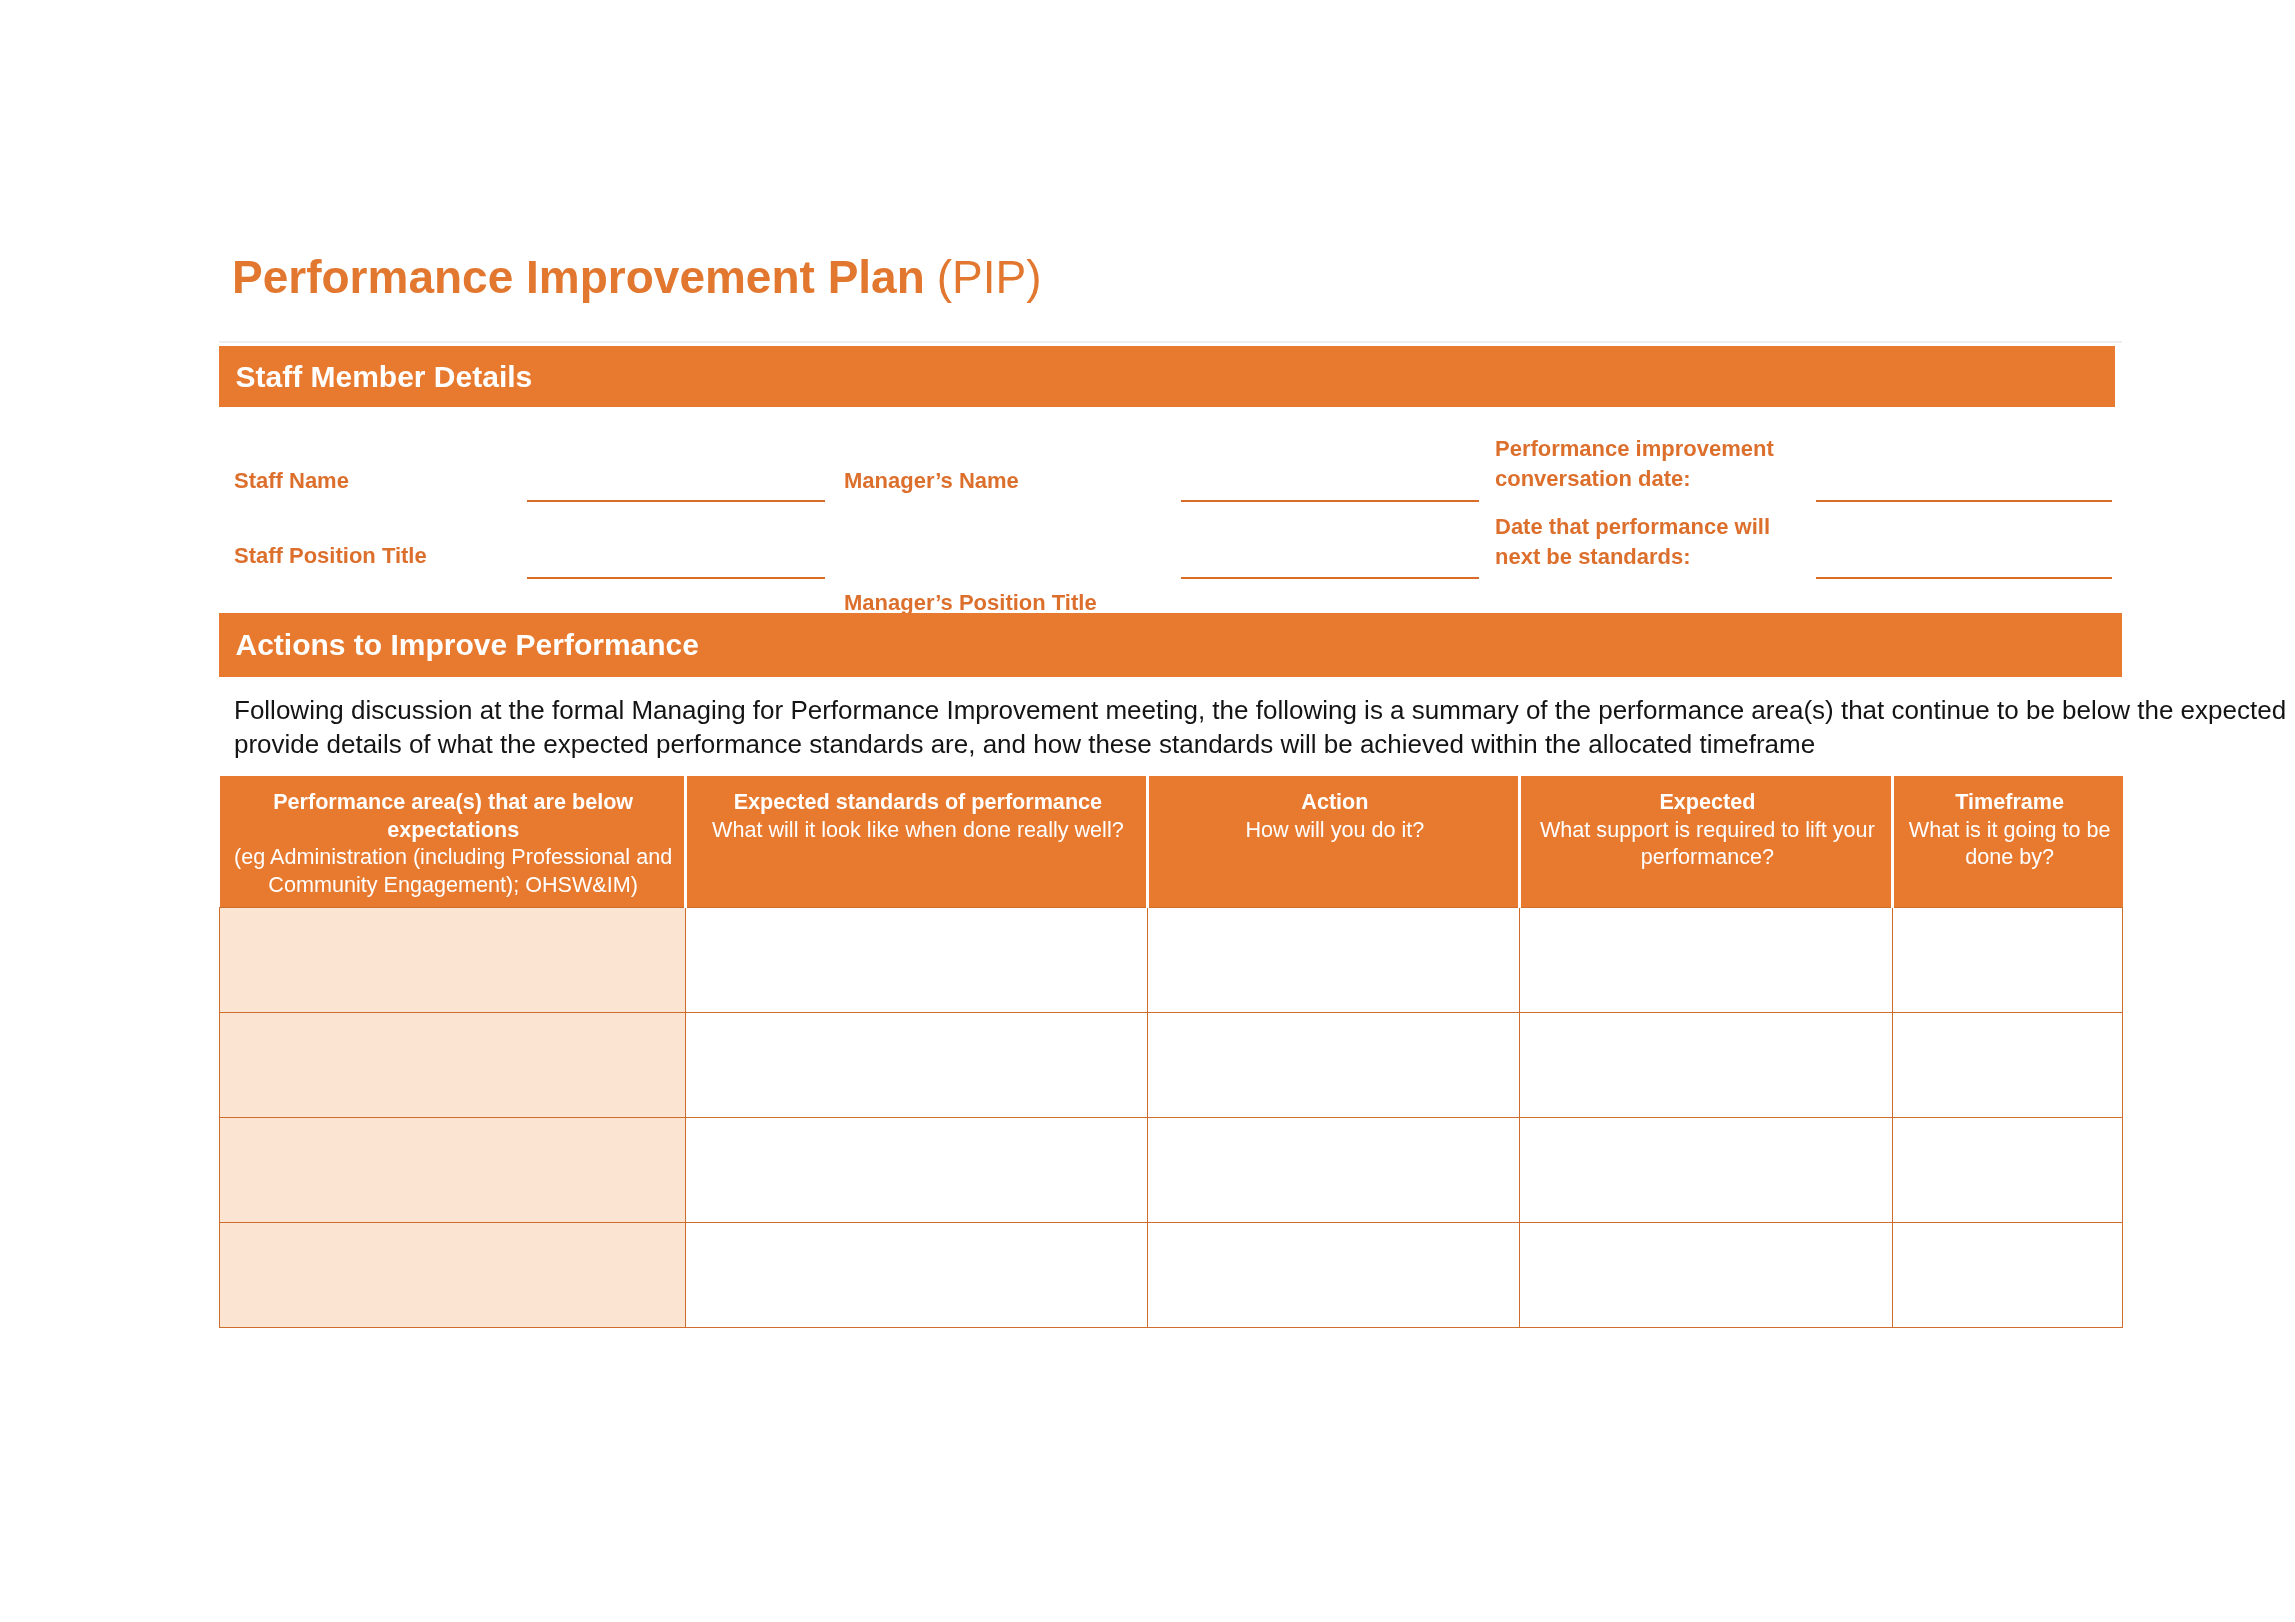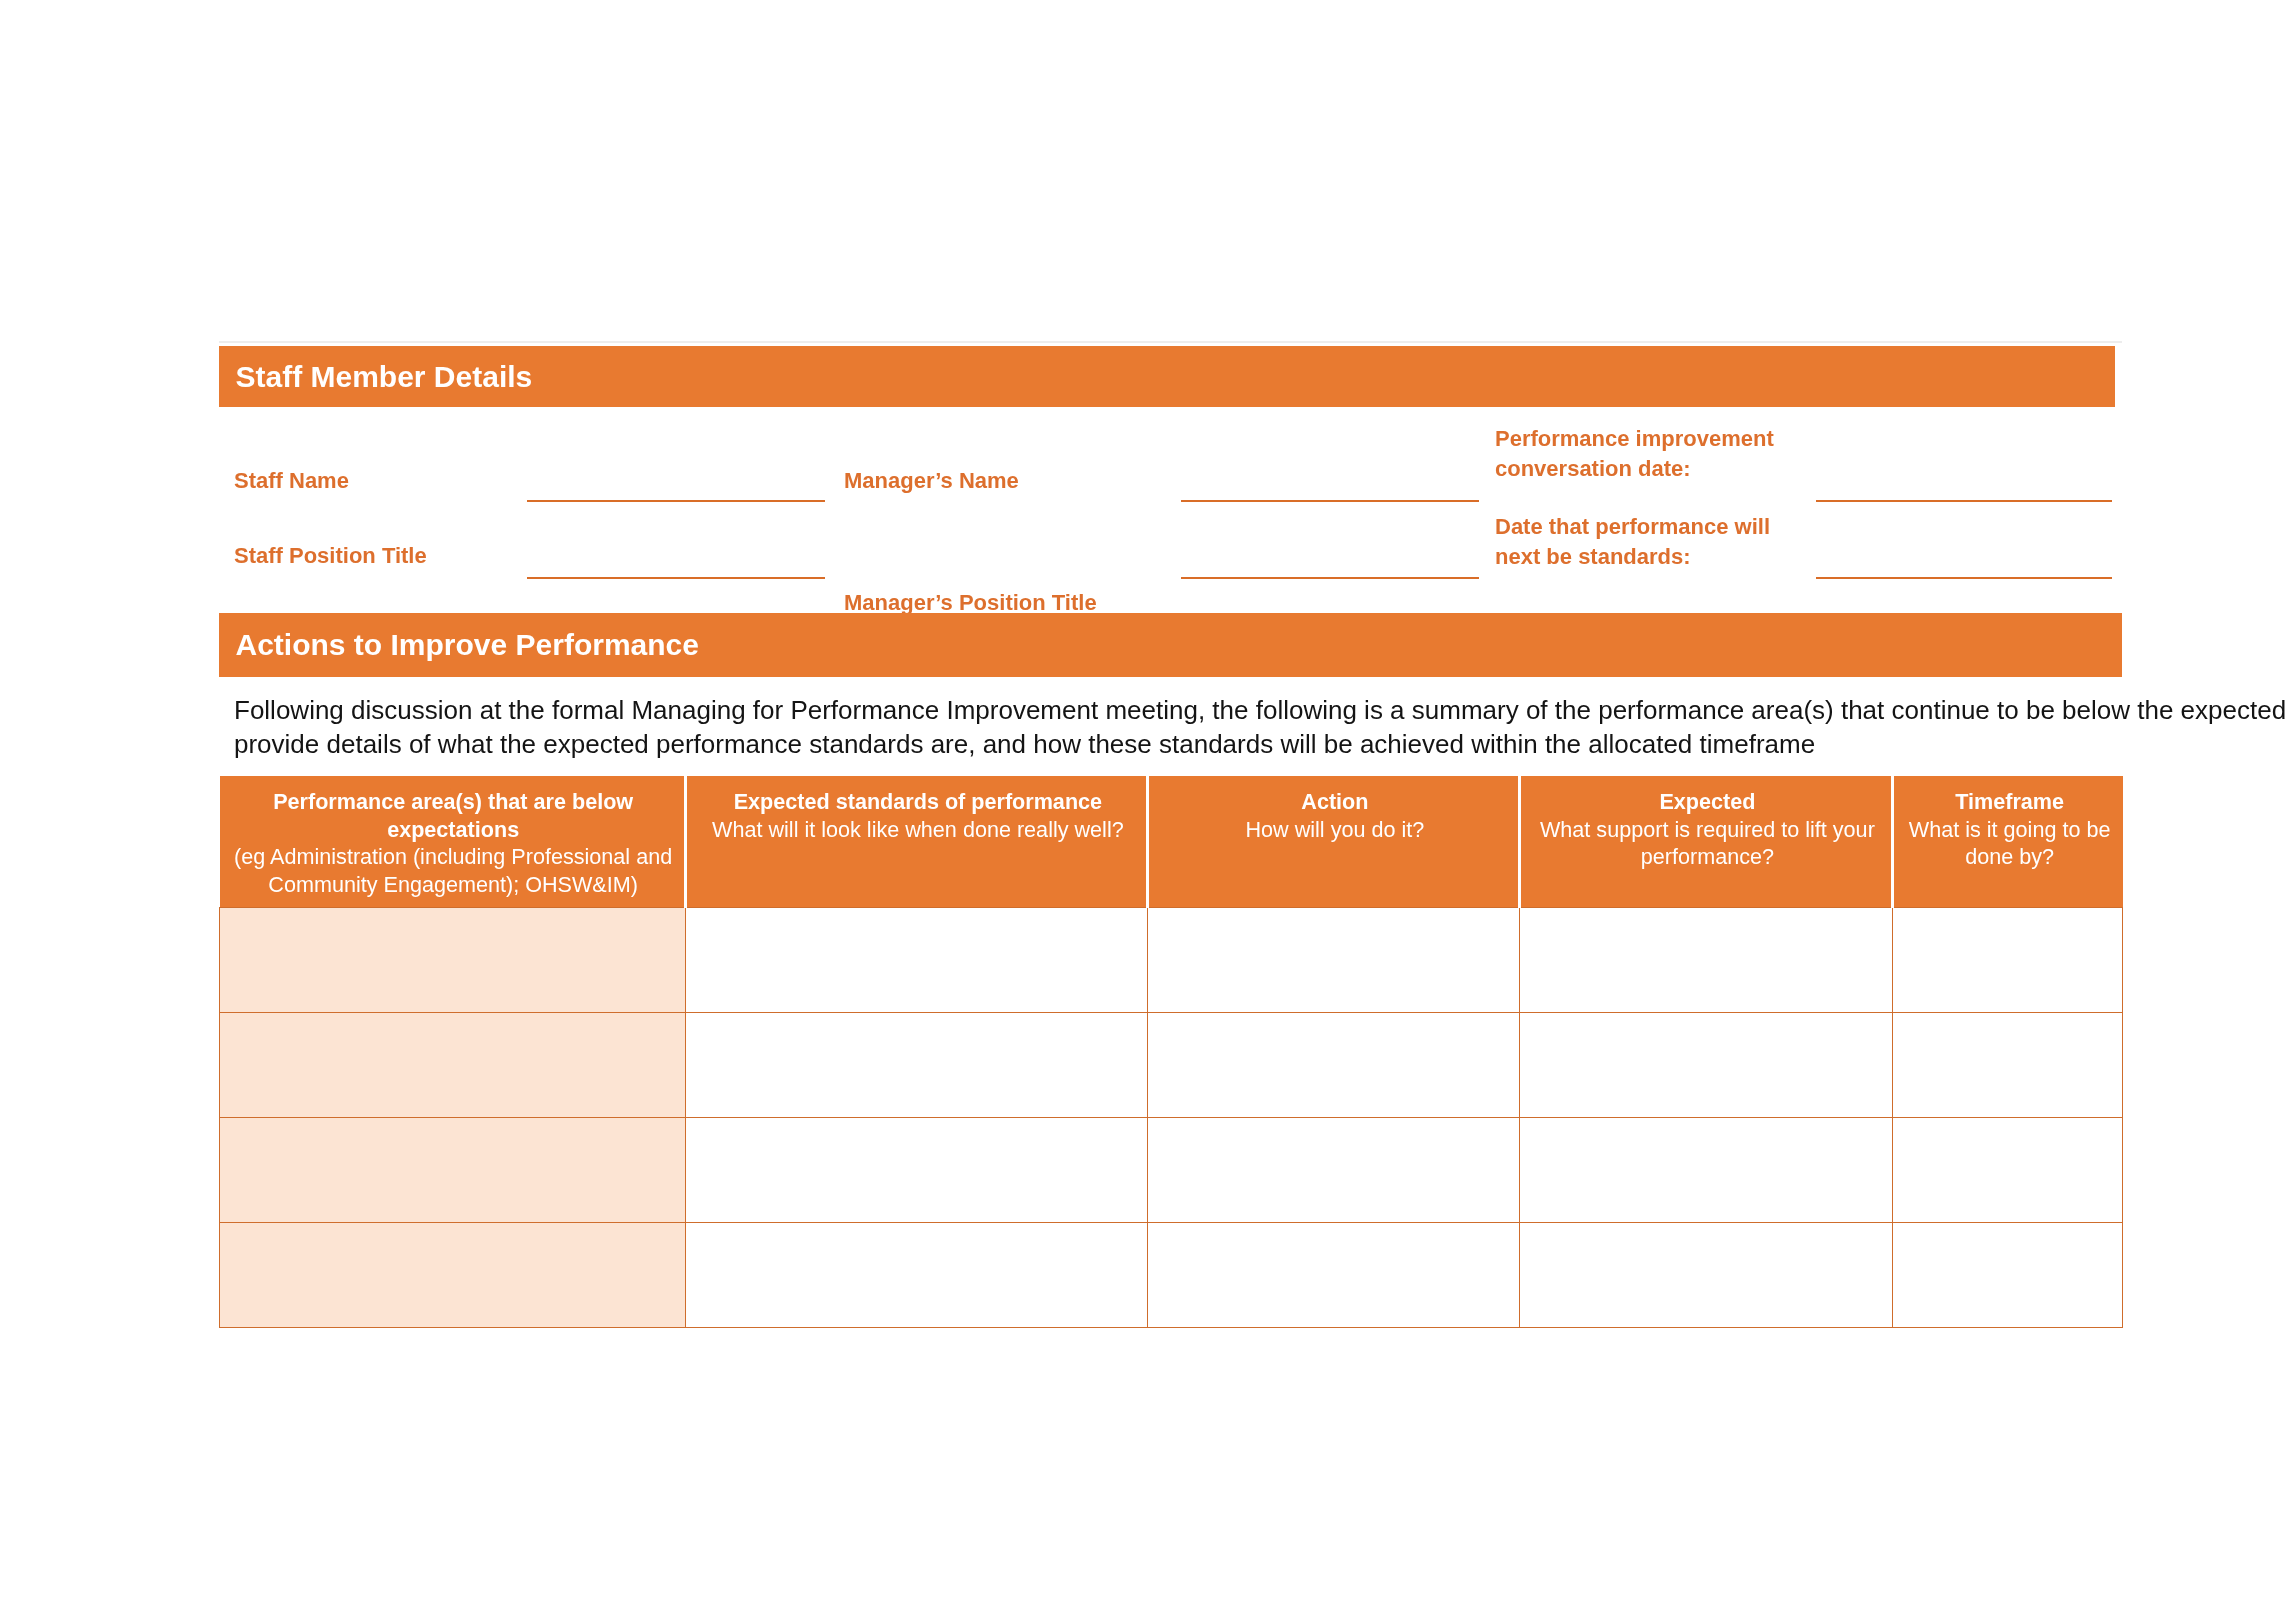--- a/index.html
+++ b/index.html
@@ -38,21 +38,21 @@
   .banner-actions{ left: 219px; top: 613px;  width: 1903px; height: 64px; }
   .banner-ack    { left: 219px; top: 1340px; width: 1872px; height: 71px; }
 
   
   .flabel {
     color: #DD6F2D; font-weight: bold;
     font-size: 22px; line-height: 30px;
   }
   .lbl-staff-name   { left: 234px;  top: 466px; }
   .lbl-mgr-name     { left: 844px;  top: 466px; }
-  .lbl-conv-date    { left: 1495px; top: 424px; width: 317px; }
+  .lbl-conv-date    { left: 1495px; top: 434px; width: 317px; }
   .lbl-staff-pos    { left: 234px;  top: 541px; }
   .lbl-mgr-pos      { left: 844px;  top: 541px; margin-top: 47px; }
   .lbl-next-review  { left: 1495px; top: 512px; width: 317px; }
 
   .blank { height: 0; border-bottom: 2.8px solid #D96D28; }
   .blank-1 { left: 527px;  top: 500px; width: 298px; }
   .blank-2 { left: 1181px; top: 500px; width: 298px; }
   .blank-3 { left: 1816px; top: 500px; width: 296px; }
   .blank-4 { left: 527px;  top: 577px; width: 298px; }
   .blank-5 { left: 1181px; top: 577px; width: 298px; }
@@ -85,20 +85,23 @@
     border: 1.8px solid #CF6D2C;
     background: #ffffff;
   }
   .pip-table tbody td:first-child { background: #FCE4D3; }
 </style>
 </head>
 <body>
 
 <div class="abs" style="inset:0;">
 
+  <h1 class="abs doc-title">
+    <span class="t-bold">Performance Improvement Plan</span><span class="t-light">(PIP)</span>
+  </h1>
 
   <div class="abs title-rule"></div>
 
   <div class="abs banner banner-staff">
     <span>Staff Member Details</span>
   </div>
 
   <div class="abs flabel lbl-staff-name">Staff Name</div>
   <div class="abs blank blank-1"></div>
 

